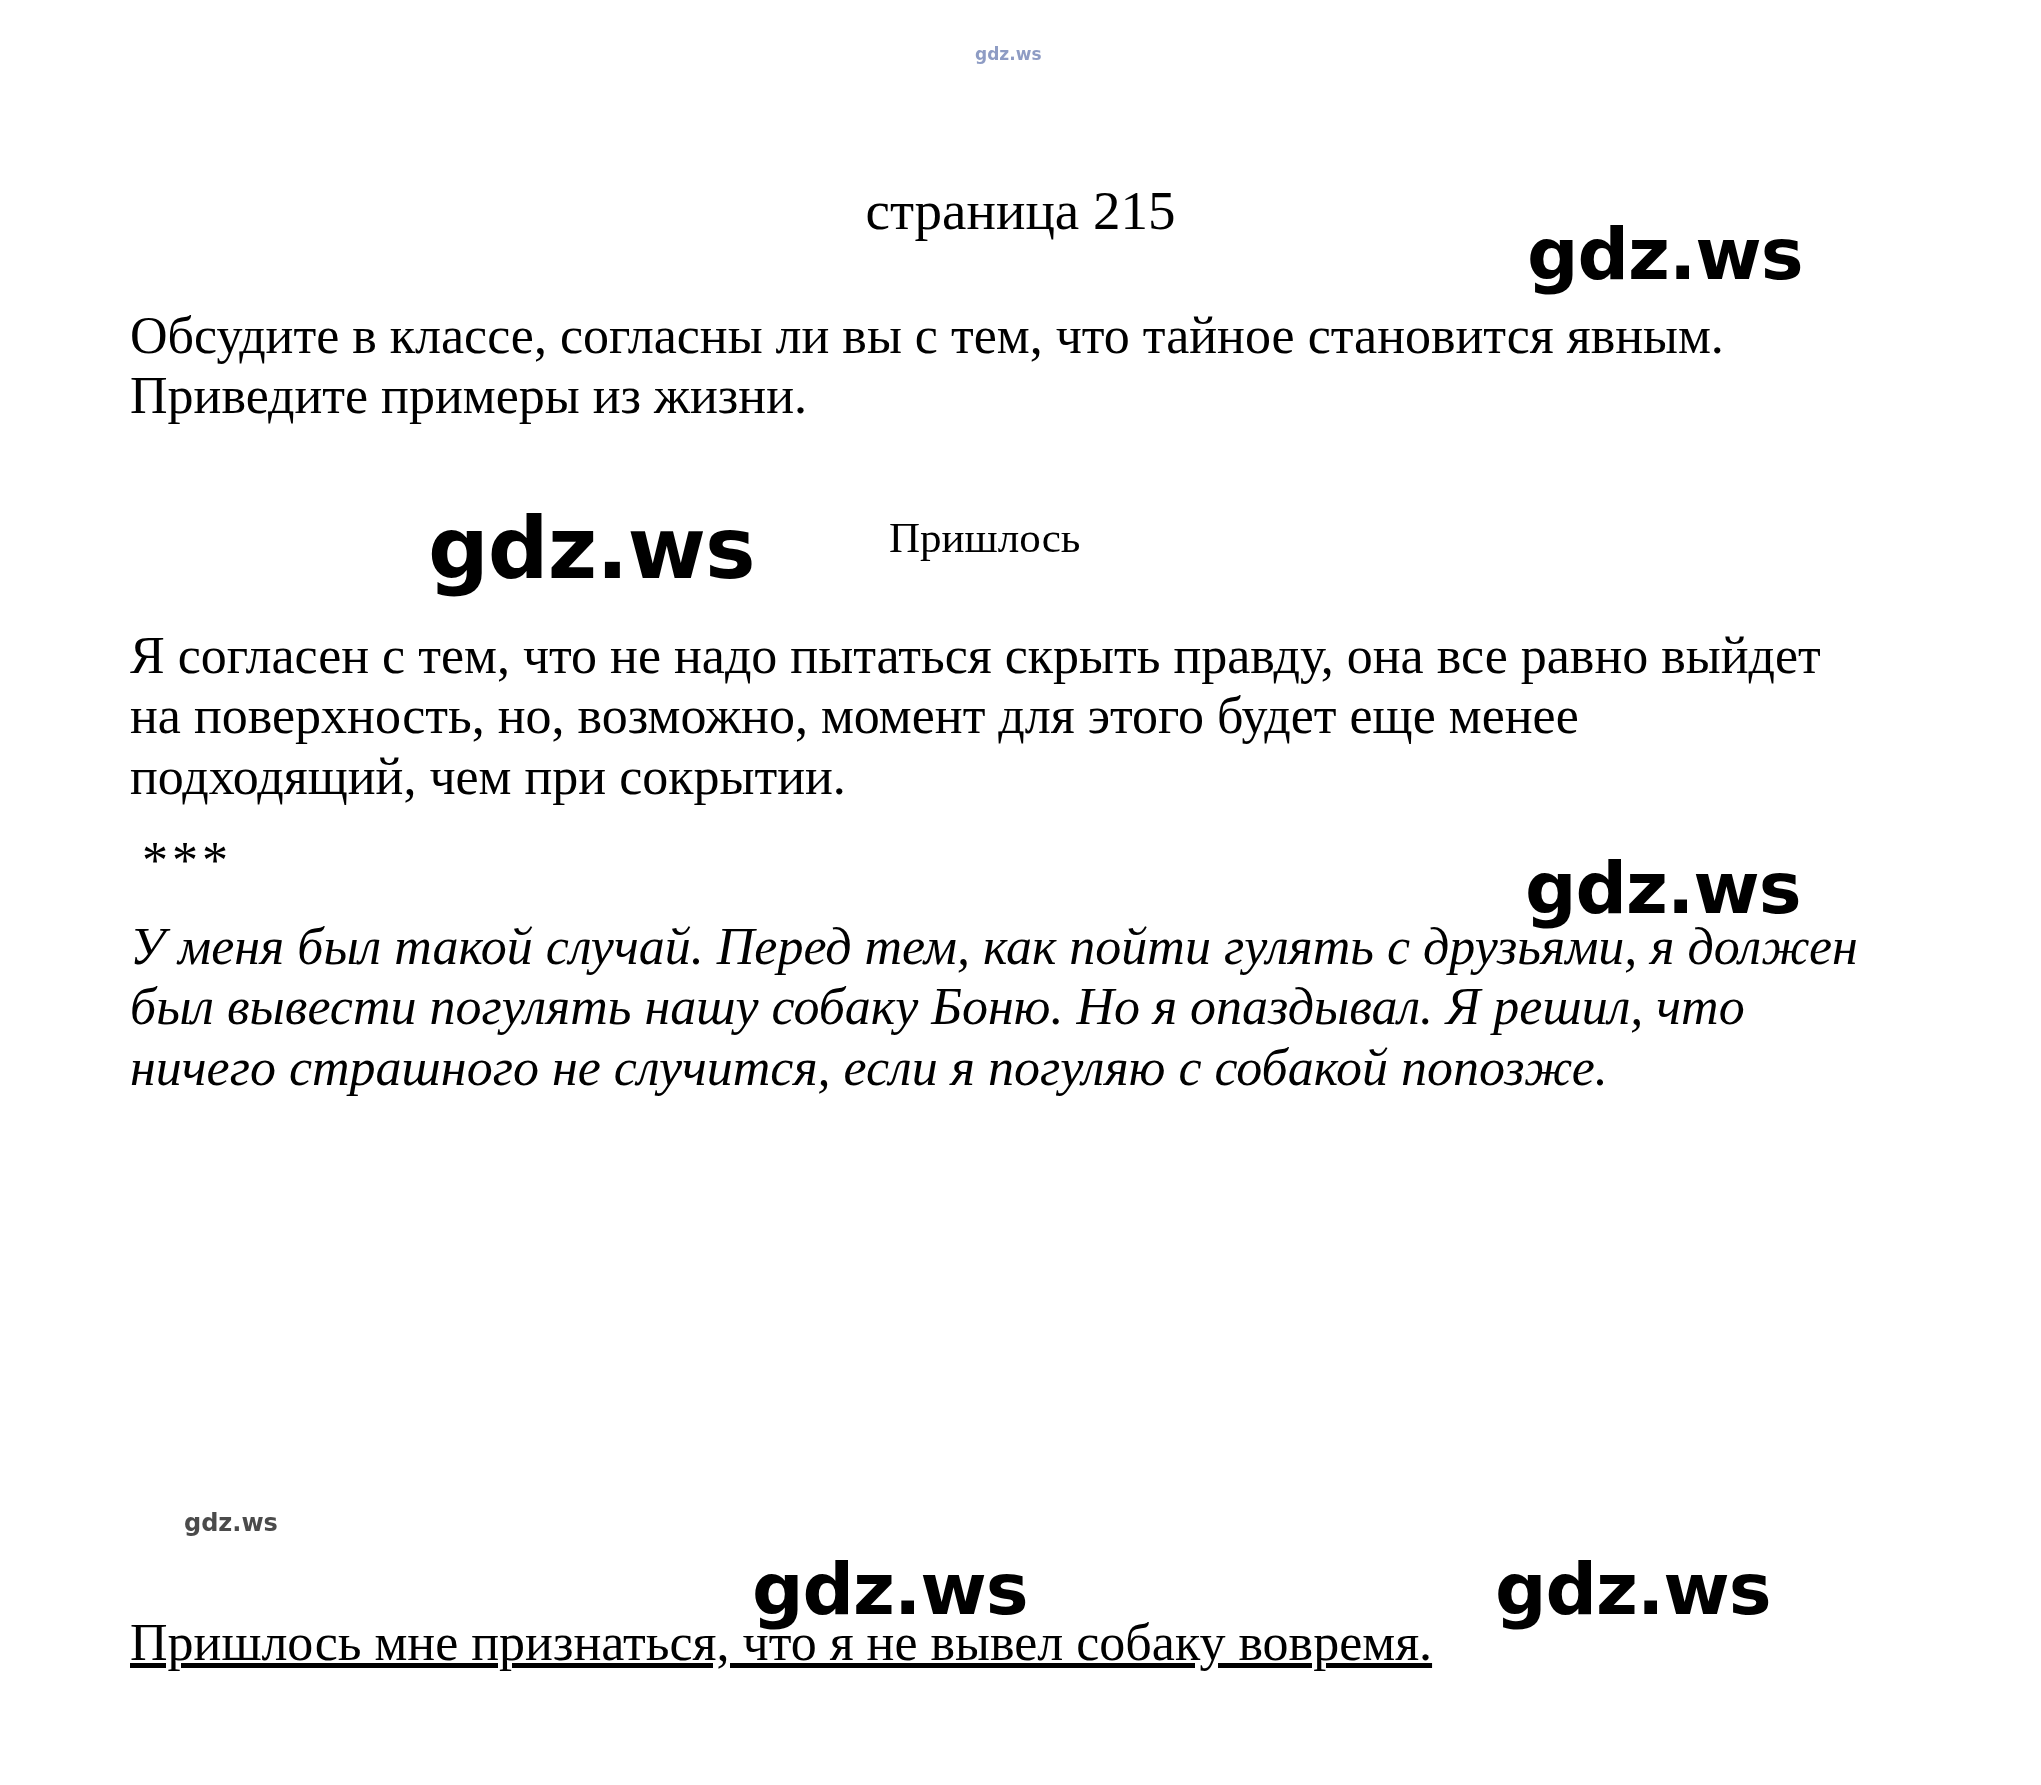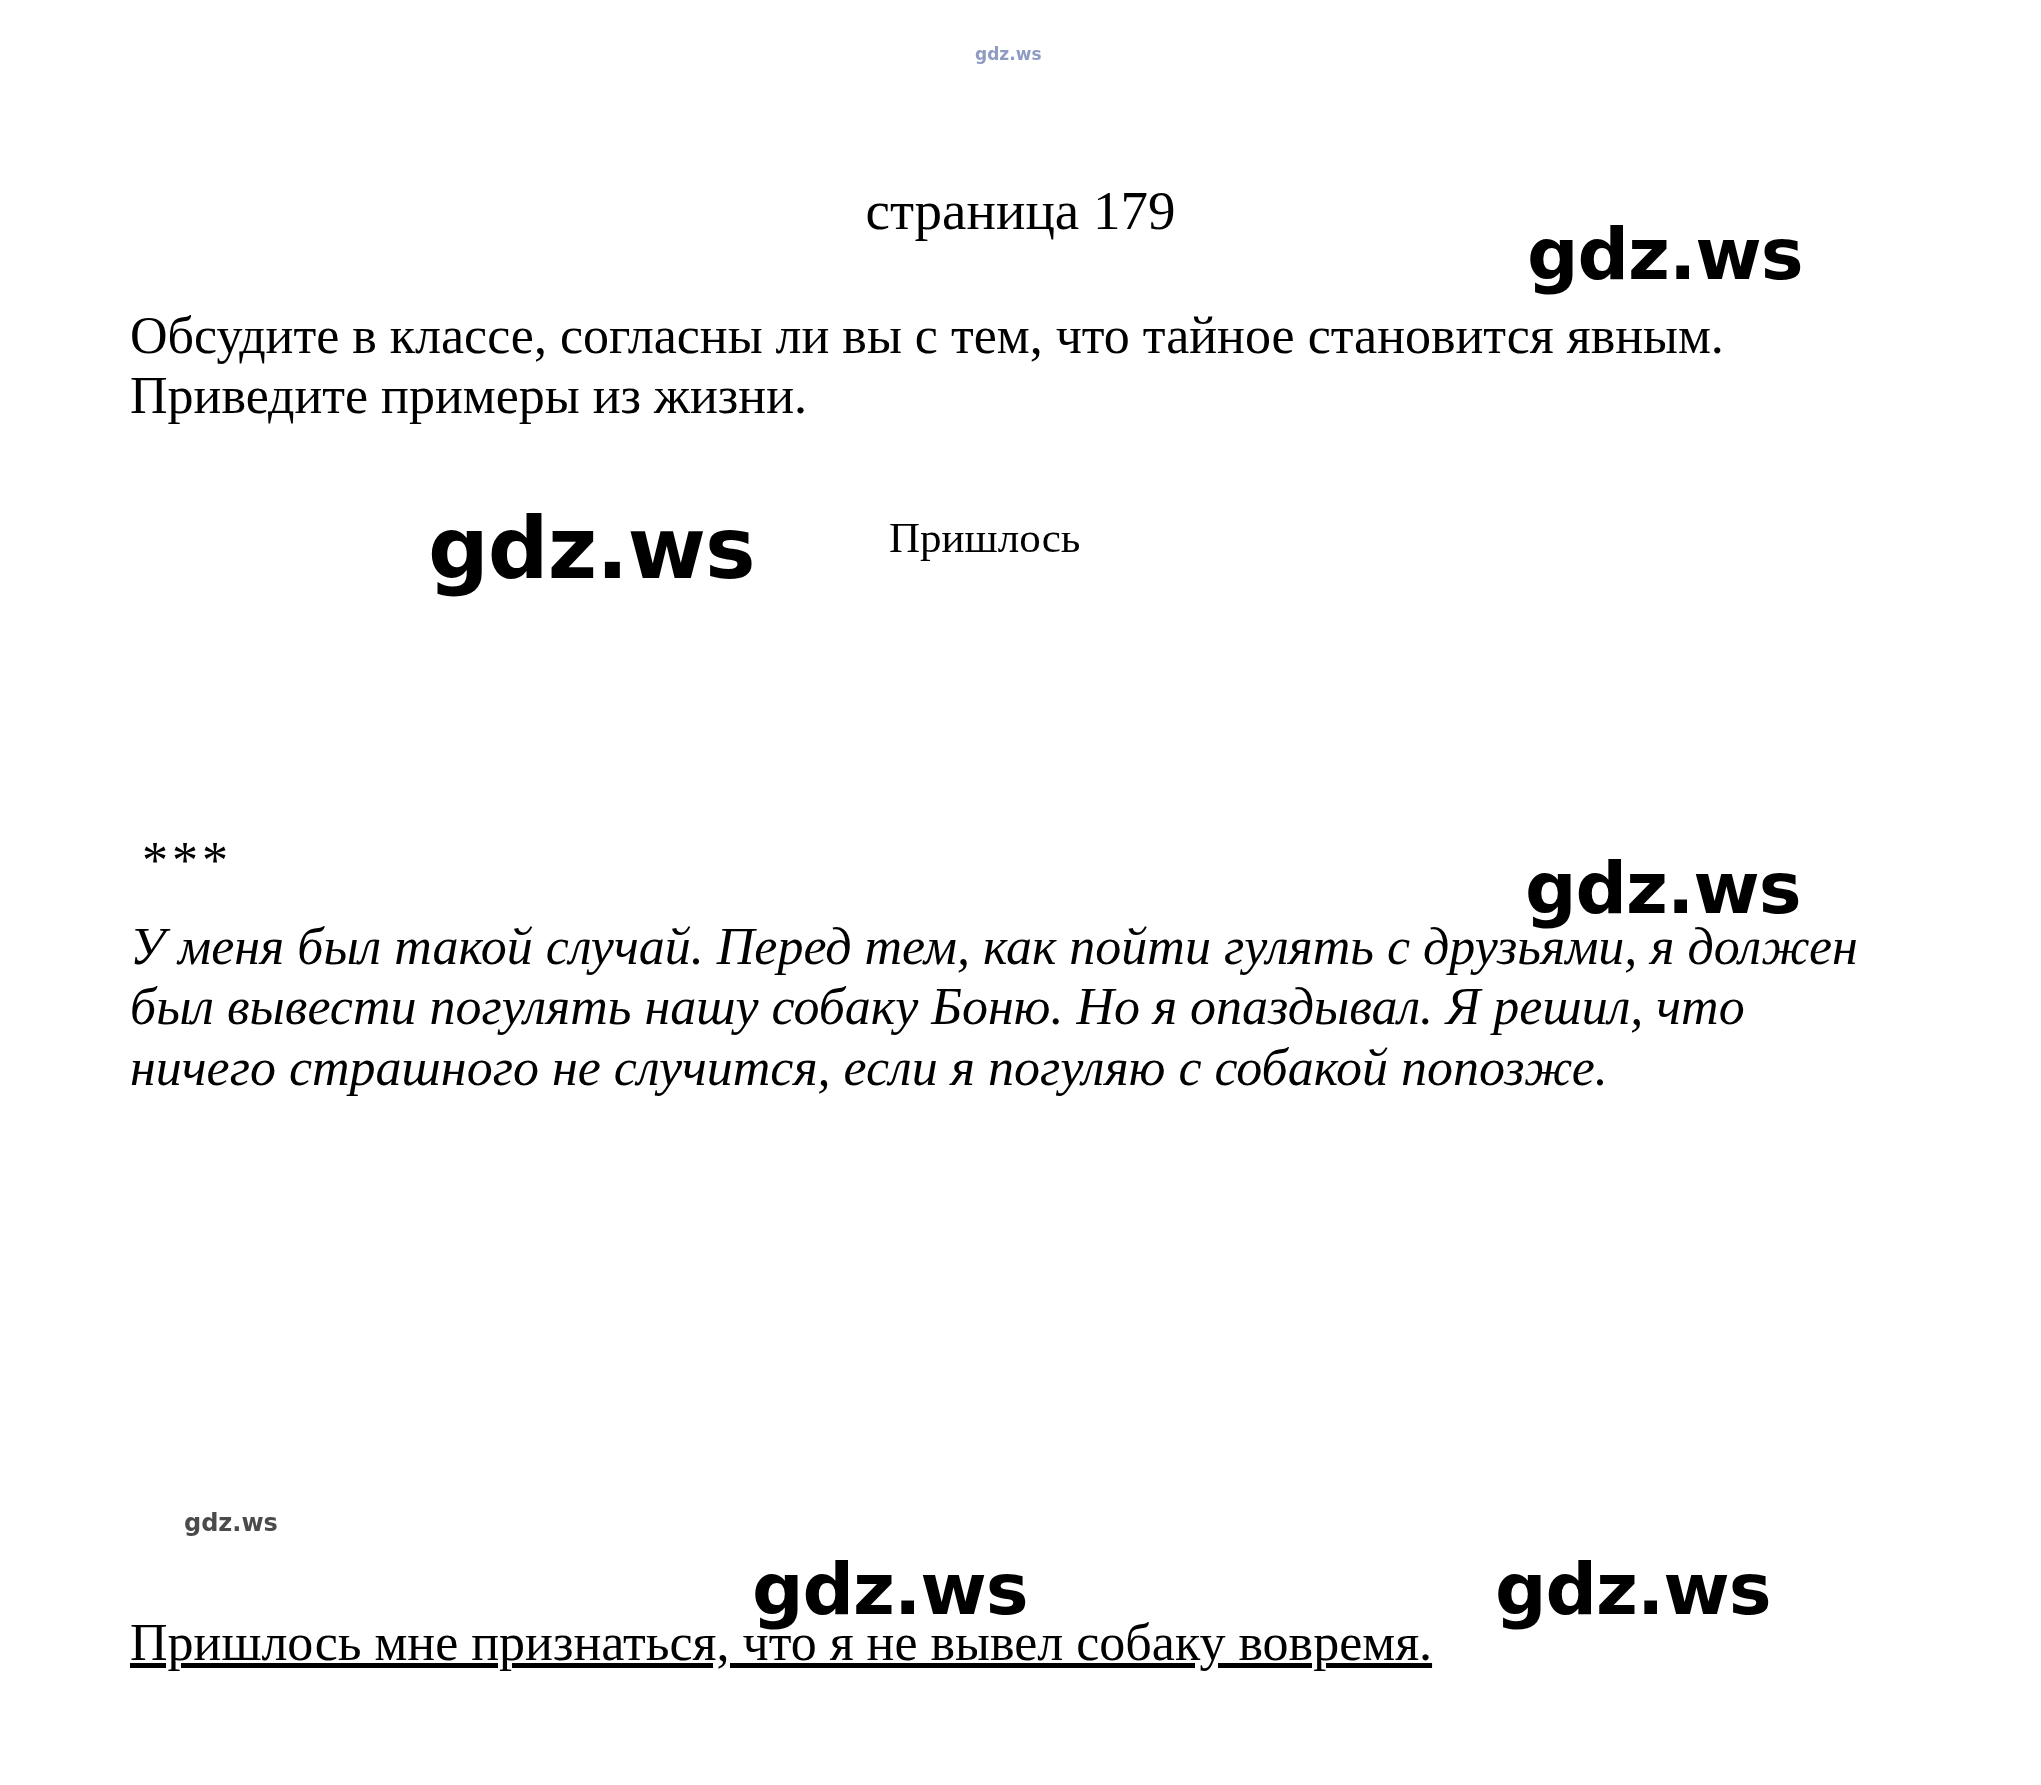--- a/index.html
+++ b/index.html
@@ -91,30 +91,31 @@
   #para-story2 { top: 1174px; }
   #para-final { top: 1569px; text-decoration: underline; }
 </style>
 </head>
 <body>
 
 <div class="page">
 
   <div class="wm-tiny" id="wm-top-center">gdz.ws</div>
 
-  <div class="title">страница 179</div>
+  <div class="title">страница 215</div>
 
   <div class="wm" id="wm-1">gdz.ws</div>
 
   <div class="block" id="para-task">Обсудите в классе, согласны ли вы с тем, что тайное становится явным. Приведите примеры из жизни.</div>
 
   <div class="wm" id="wm-2">gdz.ws</div>
 
   <div id="label-solution">Пришлось</div>
 
+  <div class="block" id="para-agree">Я согласен с тем, что не надо пытаться скрыть правду, она все равно выйдет на поверхность, но, возможно, момент для этого будет еще менее подходящий, чем при сокрытии.</div>
 
   <div class="block" id="stars">***</div>
 
   <div class="wm" id="wm-3">gdz.ws</div>
 
   <div class="block" id="para-story1">У меня был такой случай. Перед тем, как пойти гулять с друзьями, я должен был вывести погулять нашу собаку Боню. Но я опаздывал. Я решил, что ничего страшного не случится, если я погуляю с собакой попозже.</div>
 
 
   <div class="wm-grey" id="wm-6">gdz.ws</div>
 

